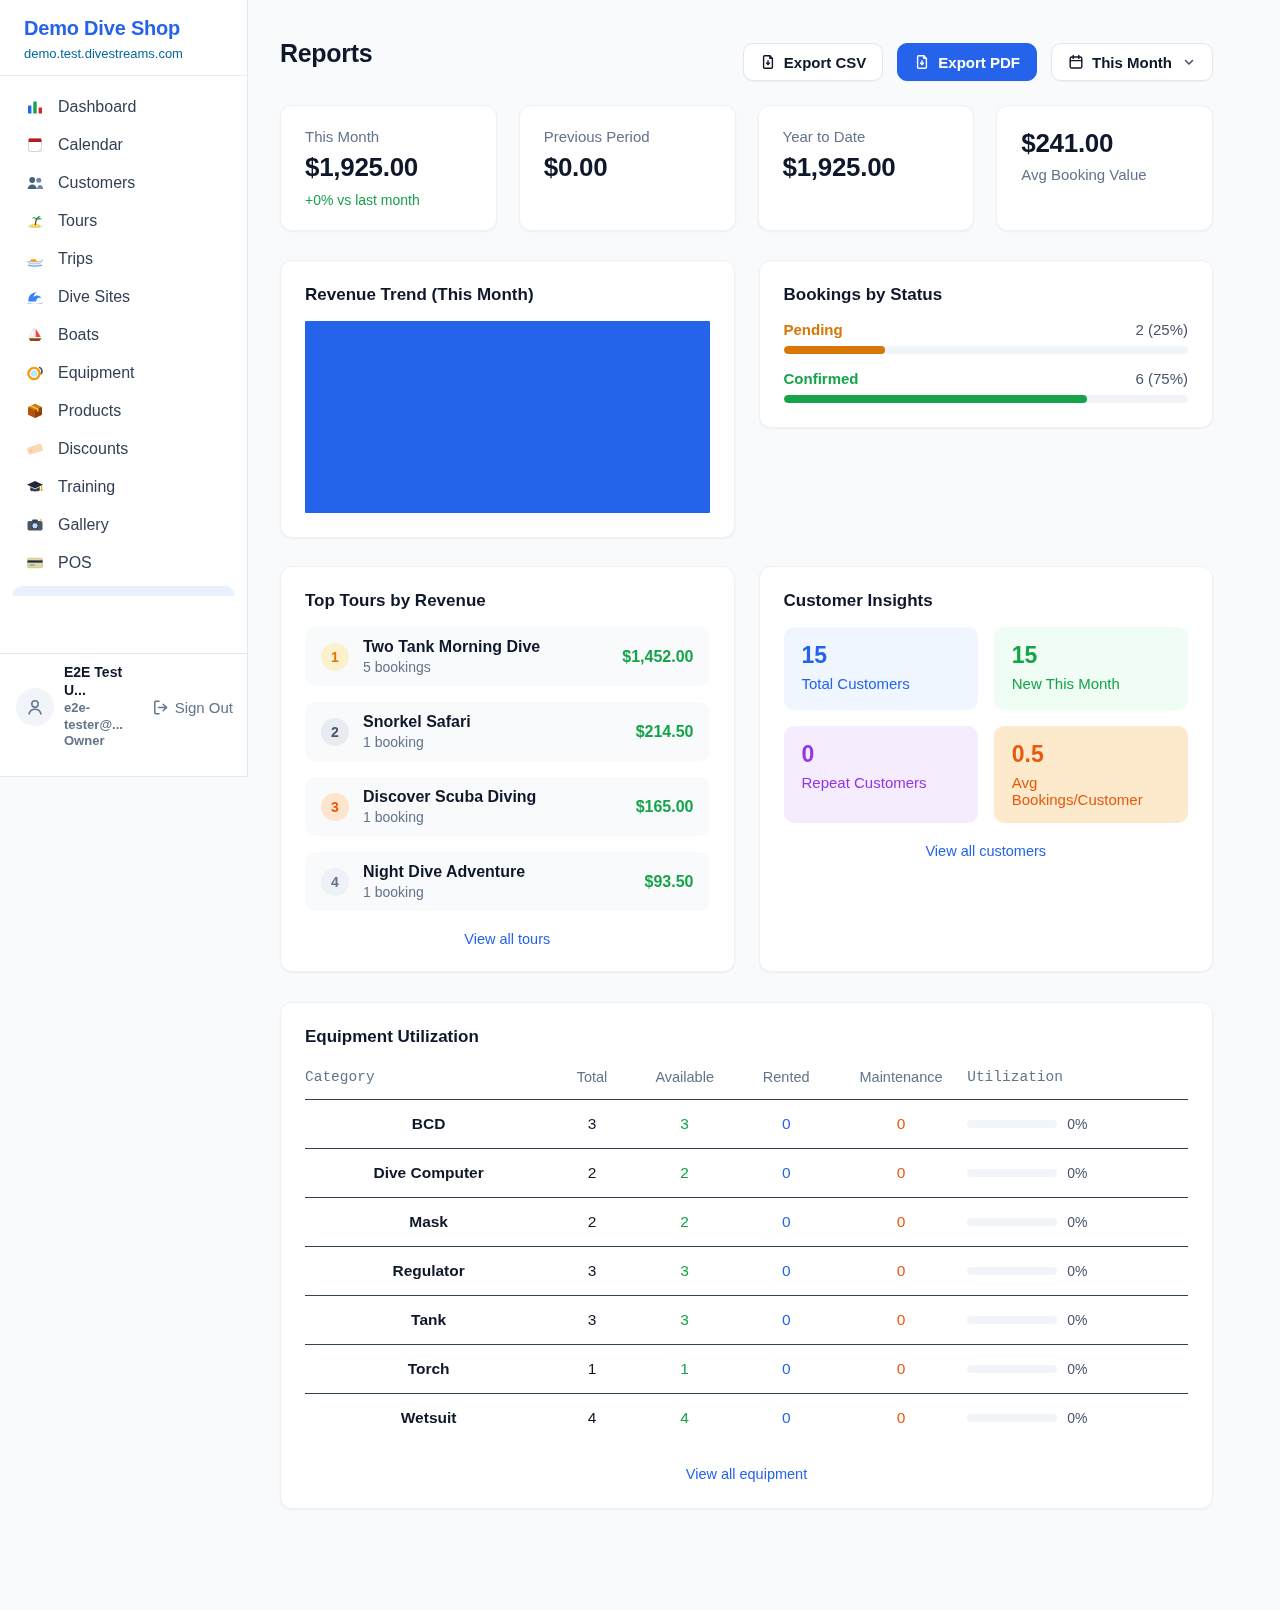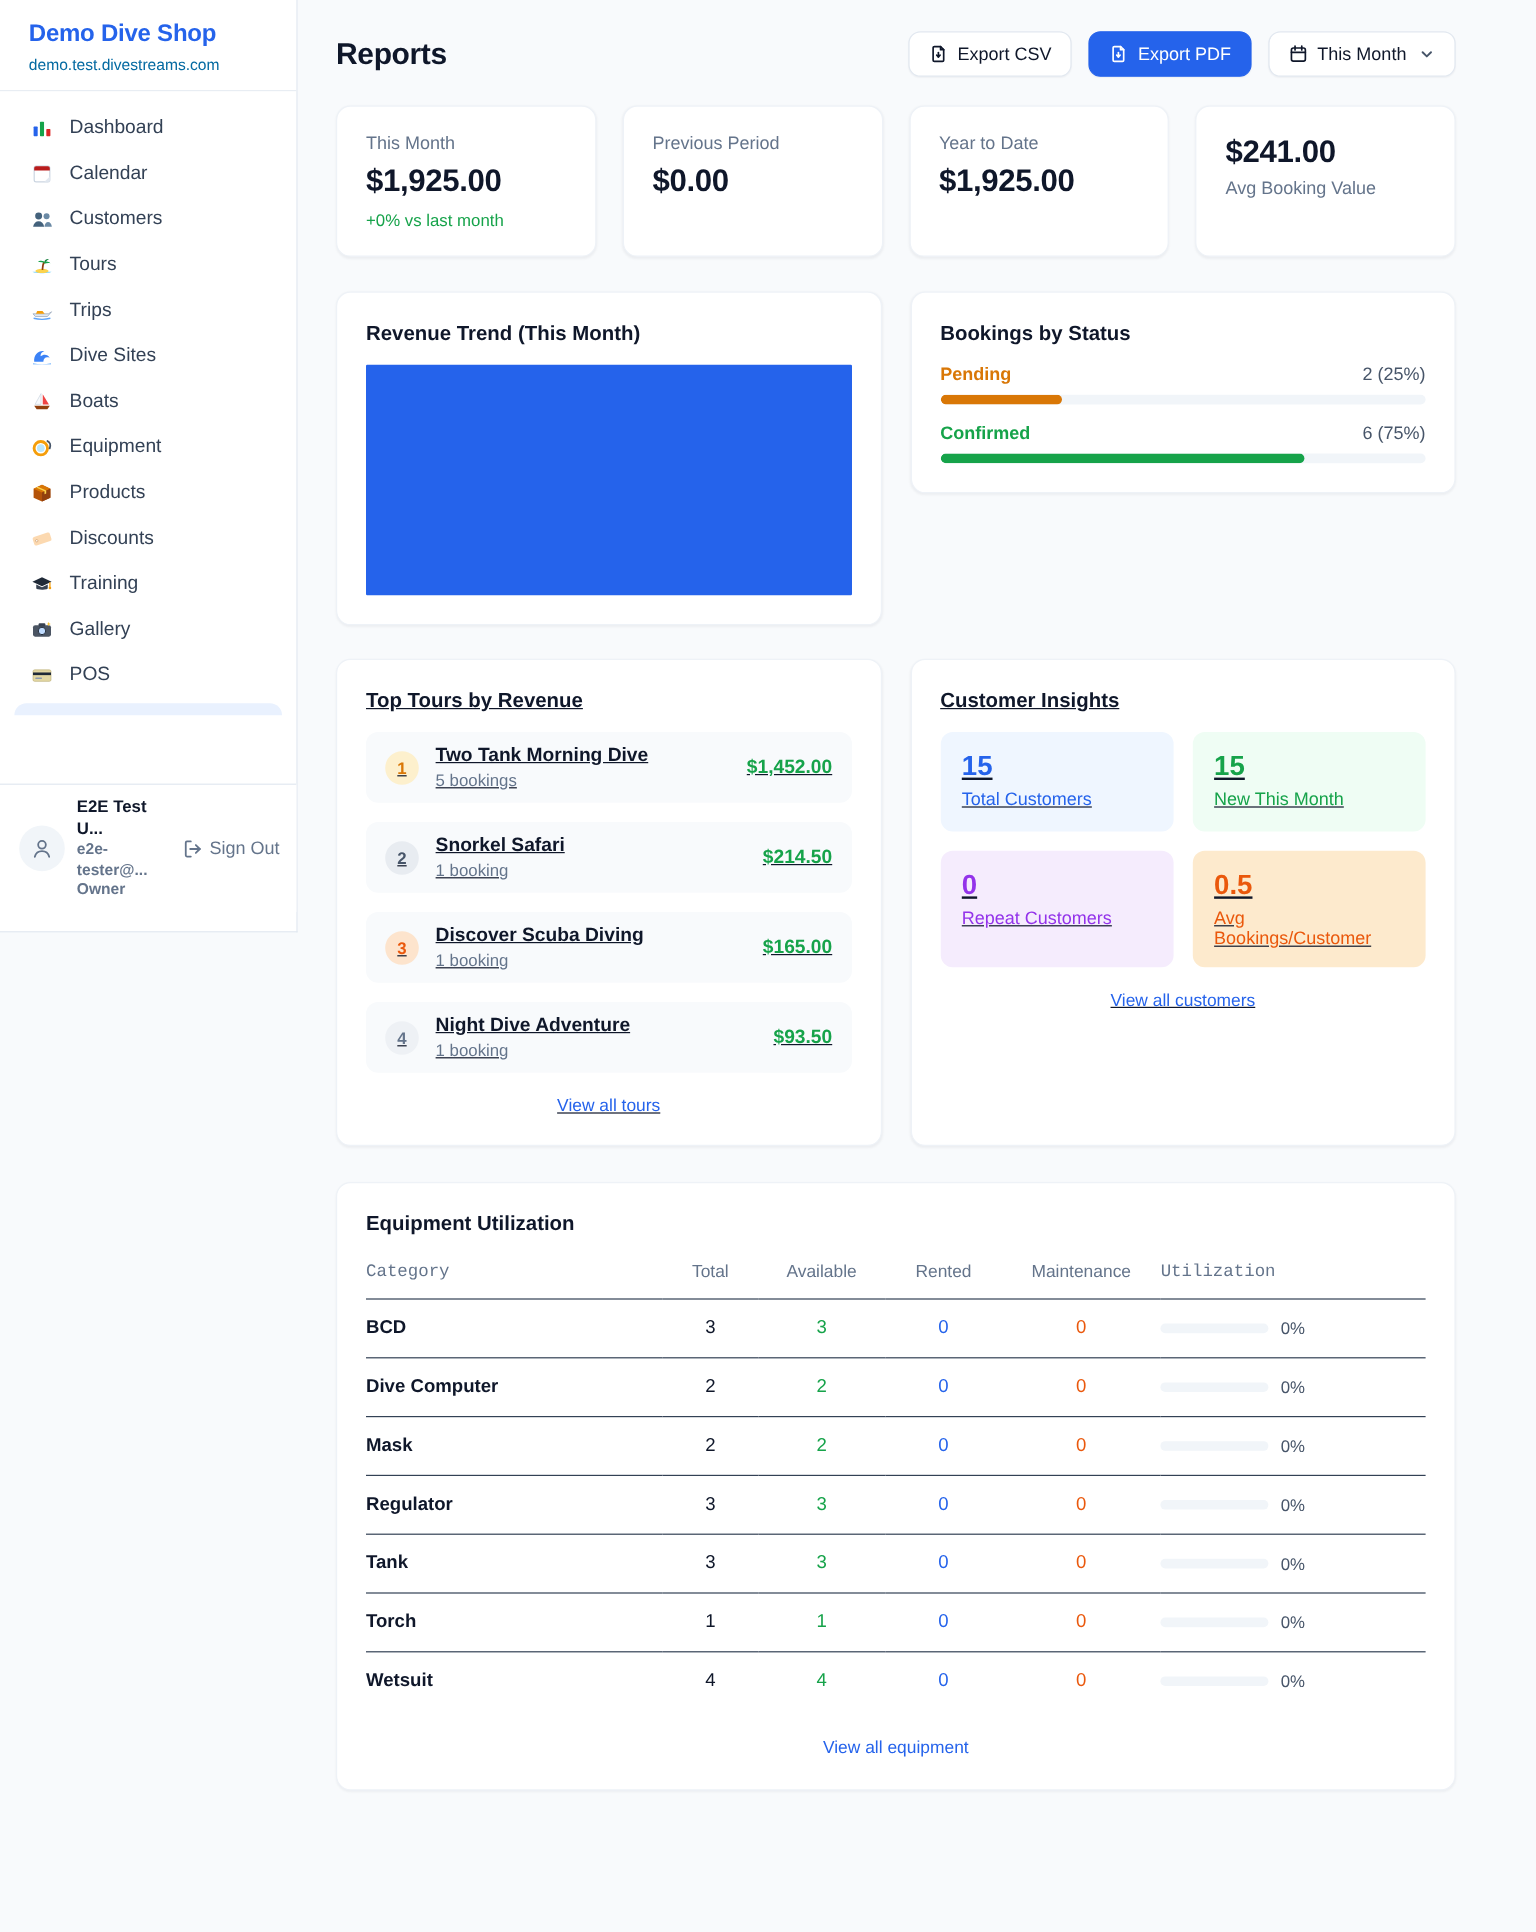--- a/index.html
+++ b/index.html
@@ -35,23 +35,24 @@
   .signout { margin-left:auto; display:flex; align-items:center; gap:6px;
     font-size:15px; color:#64748b; cursor:pointer; background:none; border:none;
     font-family:inherit; flex:none; }
   
   .main { margin-left:248px; padding:26px 67px 60px 32px; }
   .page-header { display:flex; align-items:center; justify-content:space-between; margin-bottom:24px; }
   .page-title { font-size:25px; font-weight:800; color:#0f172a; letter-spacing:-.3px; }
   .actions { display:flex; gap:14px; }
   .btn {
     display:flex; align-items:center; gap:8px; height:38px; padding:0 16px;
-    border-radius:10px; font-size:15px; font-weight:400; cursor:pointer;
+    border-radius:10px; font-size:15px; font-weight:700; cursor:pointer;
     font-family:inherit; background:#fff; border:1px solid #e2e8f0; color:#0f172a;
     box-shadow:0 1px 1px rgba(15,23,42,.04);
+    margin-top:17px;
   }
   .btn.primary { background:#2563eb; border-color:#2563eb; color:#fff; }
   .btn .chev { display:inline-flex; margin-left:2px; }
   
   .card { background:#fff; border:1px solid #eef2f7; border-radius:12px;
     box-shadow:0 1px 2px rgba(15,23,42,.05); }
   .stats-grid { display:grid; grid-template-columns:repeat(4,1fr); gap:22px; margin-bottom:29px; }
   .stat-card { padding:22px 24px; min-height:126px; }
   .stat-label { font-size:15px; color:#64748b; }
   .stat-value { font-size:26px; font-weight:800; color:#0f172a; margin-top:7px; letter-spacing:-.3px; }
@@ -63,21 +64,21 @@
   .card-title { font-size:17px; font-weight:700; color:#0f172a; }
   .chart-block { margin-top:16px; height:192px; width:100%; border-radius:1px; }
   
   .status-row { margin-top:16px; }
   .status-top { display:flex; justify-content:space-between; align-items:baseline; margin-bottom:8px; }
   .status-top .s-label { font-size:15px; font-weight:600; }
   .status-top .s-value { font-size:15px; color:#475569; }
   .track { height:8px; background:#f1f5f9; border-radius:6px; overflow:hidden; }
   .track .fill { display:block; height:100%; border-radius:6px; }
   
-  .mid-grid { display:grid; grid-template-columns:1fr 1fr; gap:24px; margin-bottom:30px;text-decoration:underline; }
+  .mid-grid { display:grid; grid-template-columns:1fr 1fr; gap:24px; margin-bottom:30px; }
   .tour-row { display:flex; align-items:center; gap:14px; background:#f8fafc;
     border-radius:10px; padding:11px 16px; margin-top:16px; }
   .badge { width:28px; height:28px; border-radius:50%; flex:none;
     display:flex; align-items:center; justify-content:center; font-size:14px; font-weight:700; }
   .badge.r1 { background:#fdf0cd; color:#d97706; }
   .badge.r2 { background:#e8ecf1; color:#475569; }
   .badge.r3 { background:#fde4cd; color:#ea580c; }
   .badge.r4 { background:#eef1f5; color:#64748b; }
   .tour-name { font-size:16px; font-weight:600; color:#0f172a; }
   .tour-sub { font-size:14px; color:#64748b; margin-top:3px; }
@@ -91,21 +92,21 @@
   .tile-value { font-size:23px; font-weight:800; }
   .tile-label { font-size:15px; font-weight:500; margin-top:6px; }
   
   .equip-card { padding:24px 24px 26px; }
   table { width:100%; border-collapse:collapse; margin-top:14px; }
   th { font-size:14.5px; font-weight:400; color:#64748b; text-align:center;
     padding:8px 0 14px; border-bottom:1px solid #334155; }
   th.cat-h, th.util-h { text-align:left;font-family:Liberation Mono, monospace; }
   td { padding:15px 0; border-bottom:1px solid #334155; font-size:15.5px; text-align:center; }
   tr:last-child td { border-bottom:none; }
-  td.cat { text-align:left; font-weight:600; color:#0f172a; }
+  td.cat { text-align:center; font-weight:600; color:#0f172a; }
   td.total { color:#0f172a; }
   td.avail { color:#16a34a; }
   td.rented { color:#2563eb; }
   td.maint { color:#ea580c; }
   td.util { text-align:left; }
   .util-wrap { display:flex; align-items:center; gap:10px; }
   .util-track { width:90px; height:8px; background:#f1f5f9; border-radius:6px; overflow:hidden; }
   .util-track .fill { display:block; height:100%; background:#2563eb; border-radius:6px; }
   .util-pct { font-size:14px; color:#475569; }
   col.c-cat{width:28%} col.c-total{width:9%} col.c-avail{width:12%}

